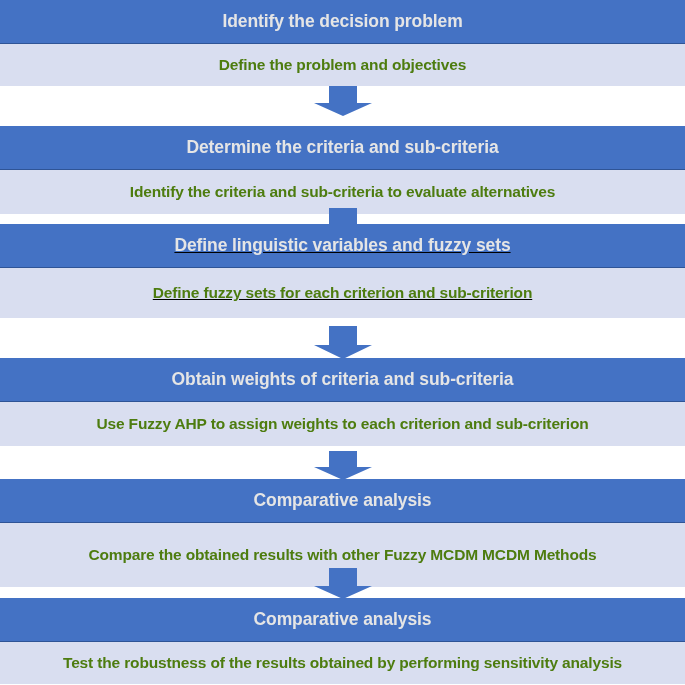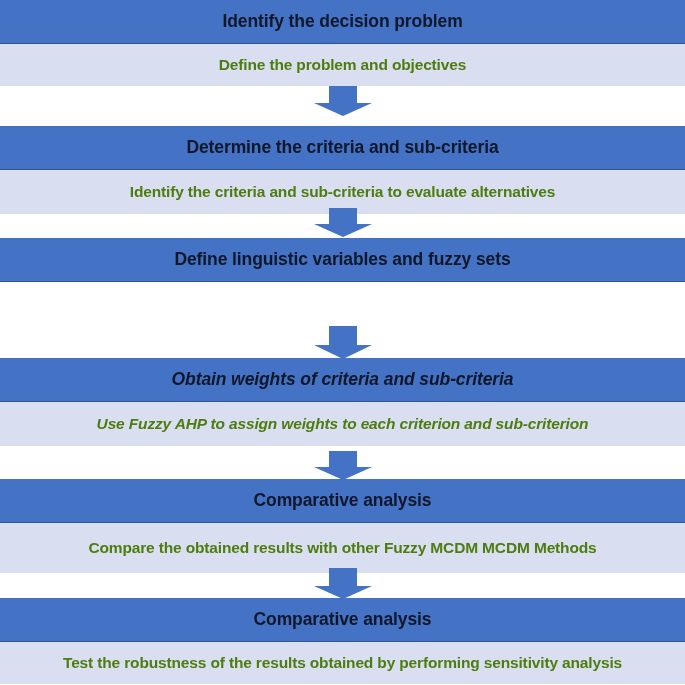--- a/index.html
+++ b/index.html
@@ -25,21 +25,21 @@
     position: absolute;
     left: 0;
     width: 685px;
   }
 
   .step-title {
     width: 100%;
     height: 44px;
     background: #4472C4;
     border-bottom: 1px solid #2F5496;
-    color: #0f172a;
+    color: #e5e5e5;
     font-size: 17.5px;
     font-weight: bold;
     letter-spacing: -0.1px;
     display: flex;
     align-items: center;
     justify-content: center;
     text-align: center;
     line-height: 1;
   }
 
@@ -72,30 +72,30 @@
 
   
   #step-1 { top: 0px; }
   #step-1 .step-desc { height: 42px; }
   #conn-1 { top: 86px; height: 30px; }
 
   #step-2 { top: 126px; }
   #step-2 .step-desc { height: 44px; }
   #conn-2 { top: 208px; height: 29px; }
 
-  #step-3 { top: 238px; }
+  #step-3 { top: 224px; text-decoration: underline; }
   #step-3 .step-desc { height: 50px; }
   #conn-3 { top: 326px; height: 33px; }
 
-  #step-4 { top: 358px; font-style: italic; }
+  #step-4 { top: 358px; }
   #step-4 .step-desc { height: 44px; }
   #conn-4 { top: 451px; height: 29px; }
 
   #step-5 { top: 479px; }
-  #step-5 .step-desc { height: 50px; }
+  #step-5 .step-desc { height: 64px; }
   #conn-5 { top: 568px; height: 31px; }
 
   #step-6 { top: 598px; }
   #step-6 .step-desc { height: 42px; }
 </style>
 </head>
 <body>
 
 <div id="flowchart">
 
@@ -114,20 +114,21 @@
     <div class="step-desc">Identify the criteria and sub-criteria to evaluate alternatives</div>
   </div>
   <div class="connector" id="conn-2">
     <svg width="58" height="29" viewBox="0 0 58 29">
       <polygon class="arrow-fill" points="15,0 43,0 43,16 58,16 29,29 0,16 15,16"></polygon>
     </svg>
   </div>
 
   <div class="step" id="step-3">
     <div class="step-title">Define linguistic variables and fuzzy sets</div>
+    <div class="step-desc">Define fuzzy sets for each criterion and sub-criterion</div>
   </div>
   <div class="connector" id="conn-3">
     <svg width="58" height="33" viewBox="0 0 58 33">
       <polygon class="arrow-fill" points="15,0 43,0 43,19 58,19 29,33 0,19 15,19"></polygon>
     </svg>
   </div>
 
   <div class="step" id="step-4">
     <div class="step-title">Obtain weights of criteria and sub-criteria</div>
     <div class="step-desc">Use Fuzzy AHP to assign weights to each criterion and sub-criterion</div>

